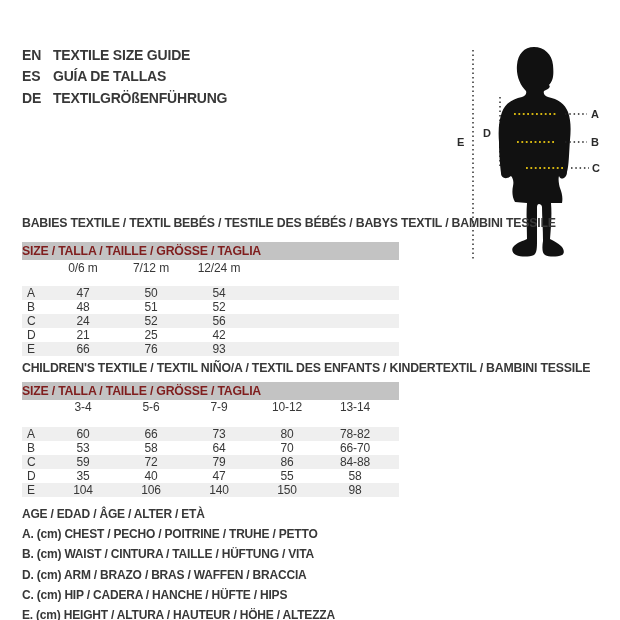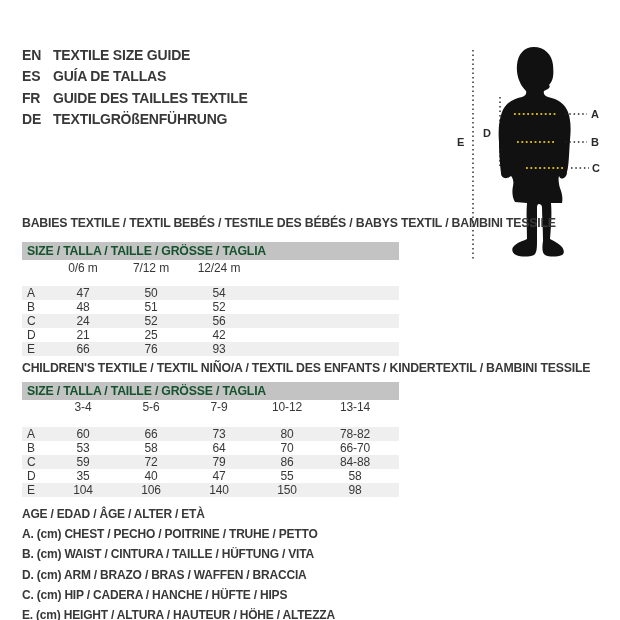--- a/index.html
+++ b/index.html
@@ -10,21 +10,21 @@
   .lang-block{position:absolute;left:22px;top:30px;}
   .lang-row{display:flex;height:21.4px;line-height:21.4px;font-size:14px;font-weight:700;letter-spacing:-0.2px;}
   .lang-code{width:31px;flex:0 0 31px;}
 
   
   .figure-wrap{position:absolute;left:450px;top:20px;width:160px;height:230px;}
 
   
   .section-title{position:absolute;left:22px;font-size:12.3px;font-weight:700;letter-spacing:-0.2px;white-space:nowrap;}
   .size-table{position:absolute;left:22px;width:377px;}
-  .size-bar{height:18px;line-height:18px;background:#c3c3c3;padding-left:5px;font-size:12.3px;font-weight:700;letter-spacing:-0.2px;color:#14532d;}
+  .size-bar{height:18px;line-height:18px;background:#c3c3c3;font-size:12.3px;font-weight:700;letter-spacing:-0.2px;color:#7f1d1d;}
   .cols-row{display:flex;font-size:12px;letter-spacing:-0.1px;}
   .cols-row.babies{height:26px;line-height:17px;}
   .cols-row.children{height:27px;line-height:15px;}
   .row-label-spacer{flex:0 0 27px;}
   .col-cell{flex:0 0 68px;text-align:center;}
   .data-row{display:flex;height:14px;line-height:14px;font-size:12px;letter-spacing:-0.1px;}
   .data-row.shaded{background:#efefef;}
   .row-label{flex:0 0 27px;padding-left:5px;box-sizing:border-box;}
   .val-cell{flex:0 0 68px;text-align:center;}
 
@@ -40,24 +40,20 @@
 <div class="page">
 
   <div class="lang-block">
     <div class="lang-row">
       <span class="lang-code">EN</span>
       <span class="lang-label">TEXTILE SIZE GUIDE</span>
     </div>
     <div class="lang-row">
       <span class="lang-code">ES</span>
       <span class="lang-label">GUÍA DE TALLAS</span>
-    </div>
-    <div class="lang-row">
-      <span class="lang-code">FR</span>
-      <span class="lang-label">GUIDE DES TAILLES TEXTILE</span>
     </div>
     <div class="lang-row">
       <span class="lang-code">DE</span>
       <span class="lang-label">TEXTILGRÖßENFÜHRUNG</span>
     </div>
   </div>
 
   <div class="figure-wrap">
     <svg width="160" height="230" viewBox="0 0 160 230">
 

